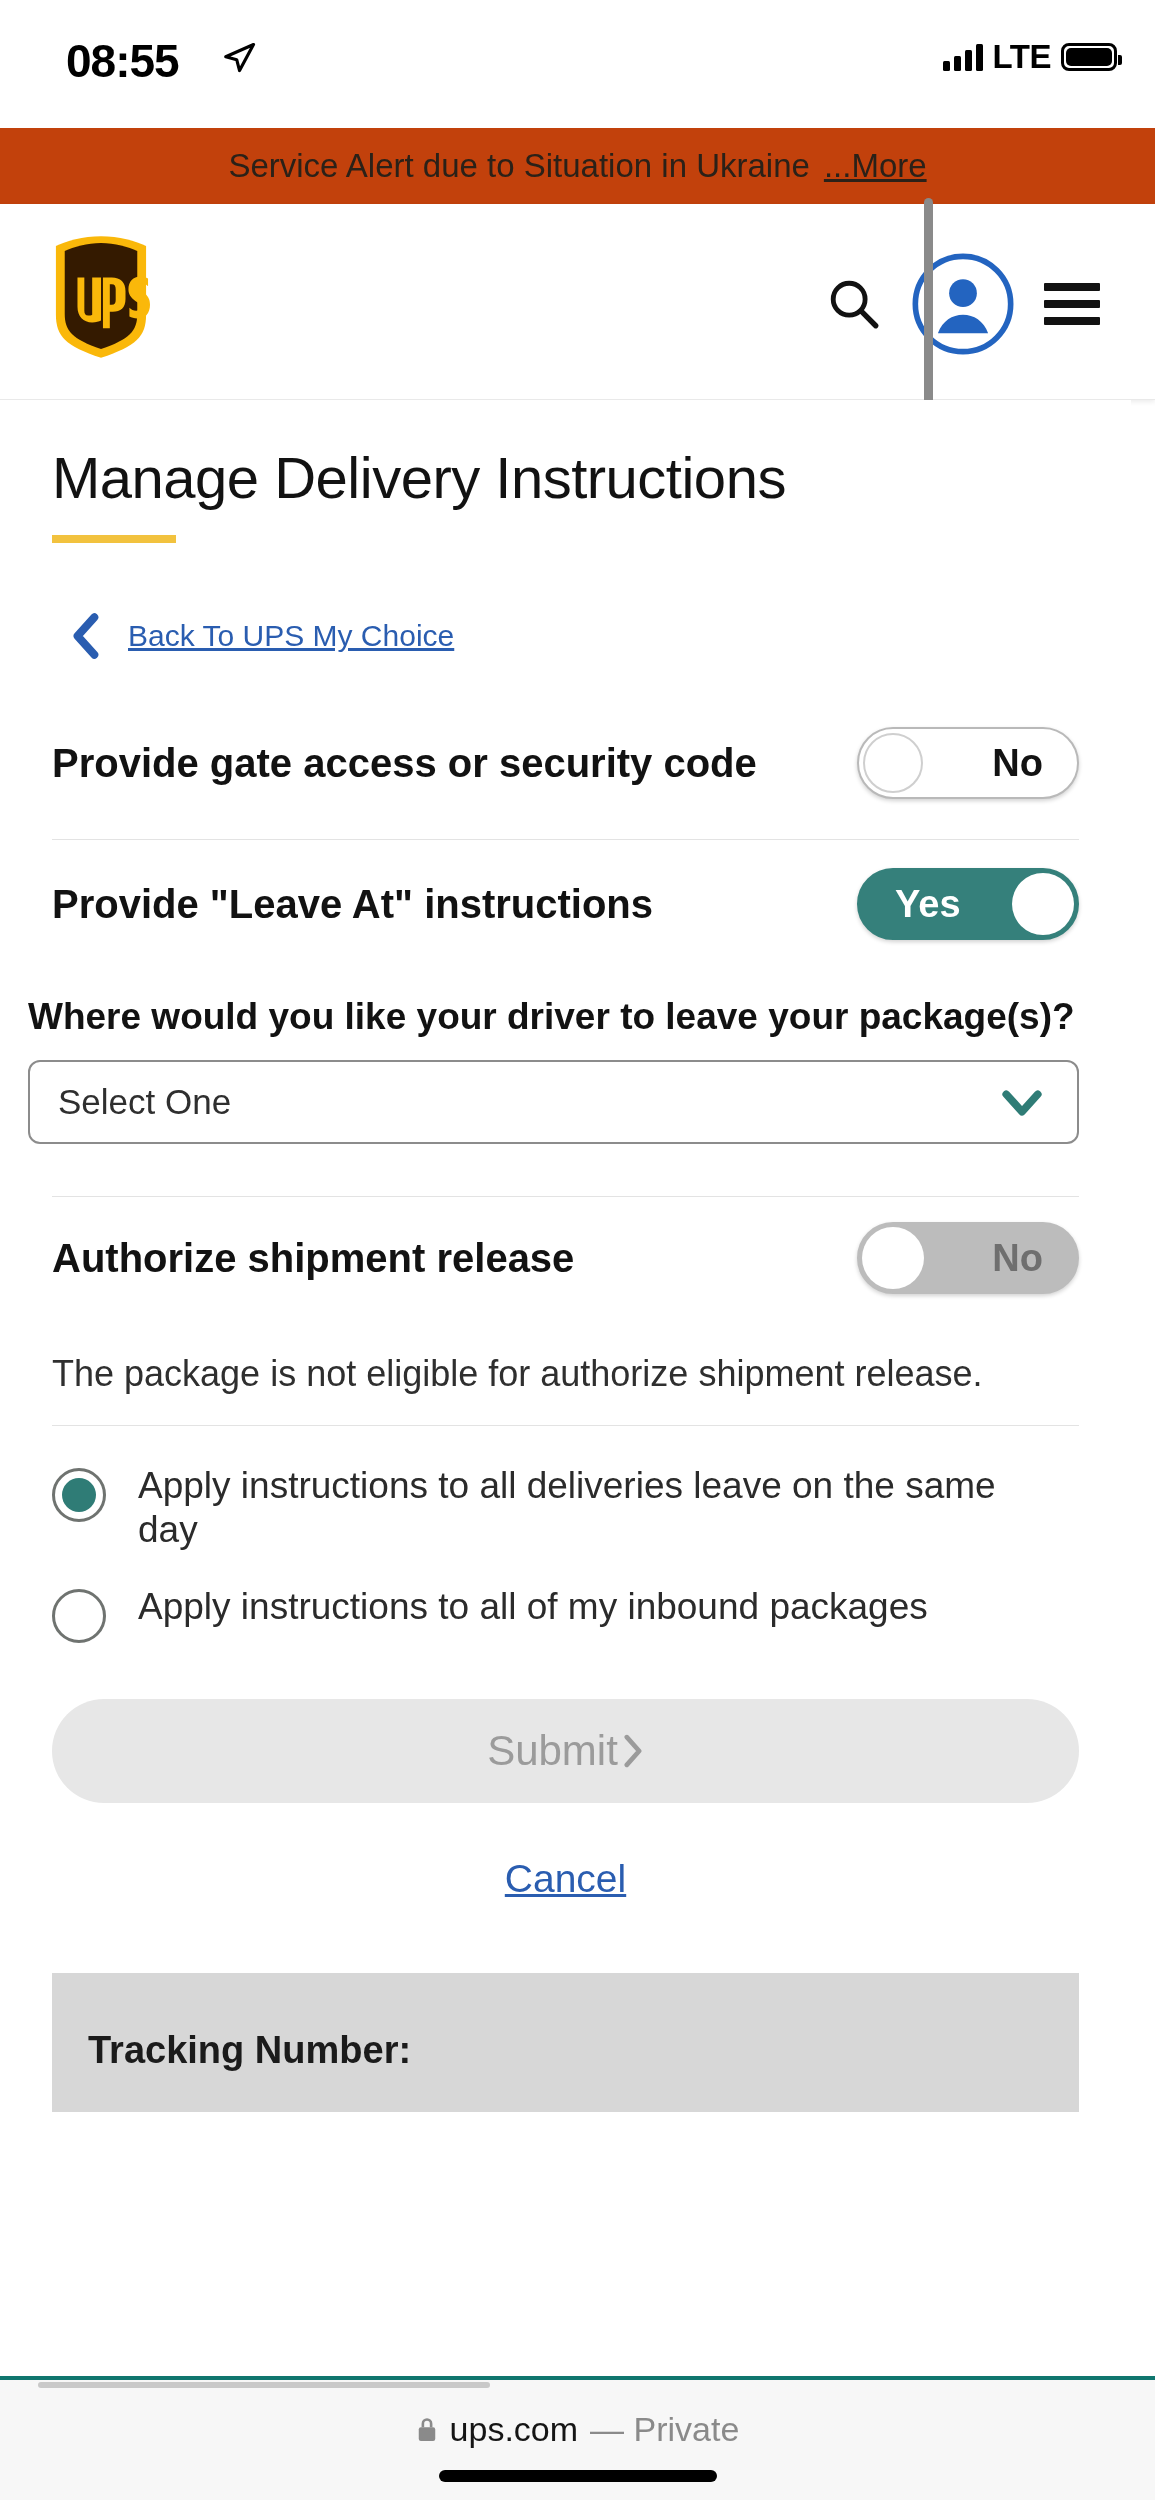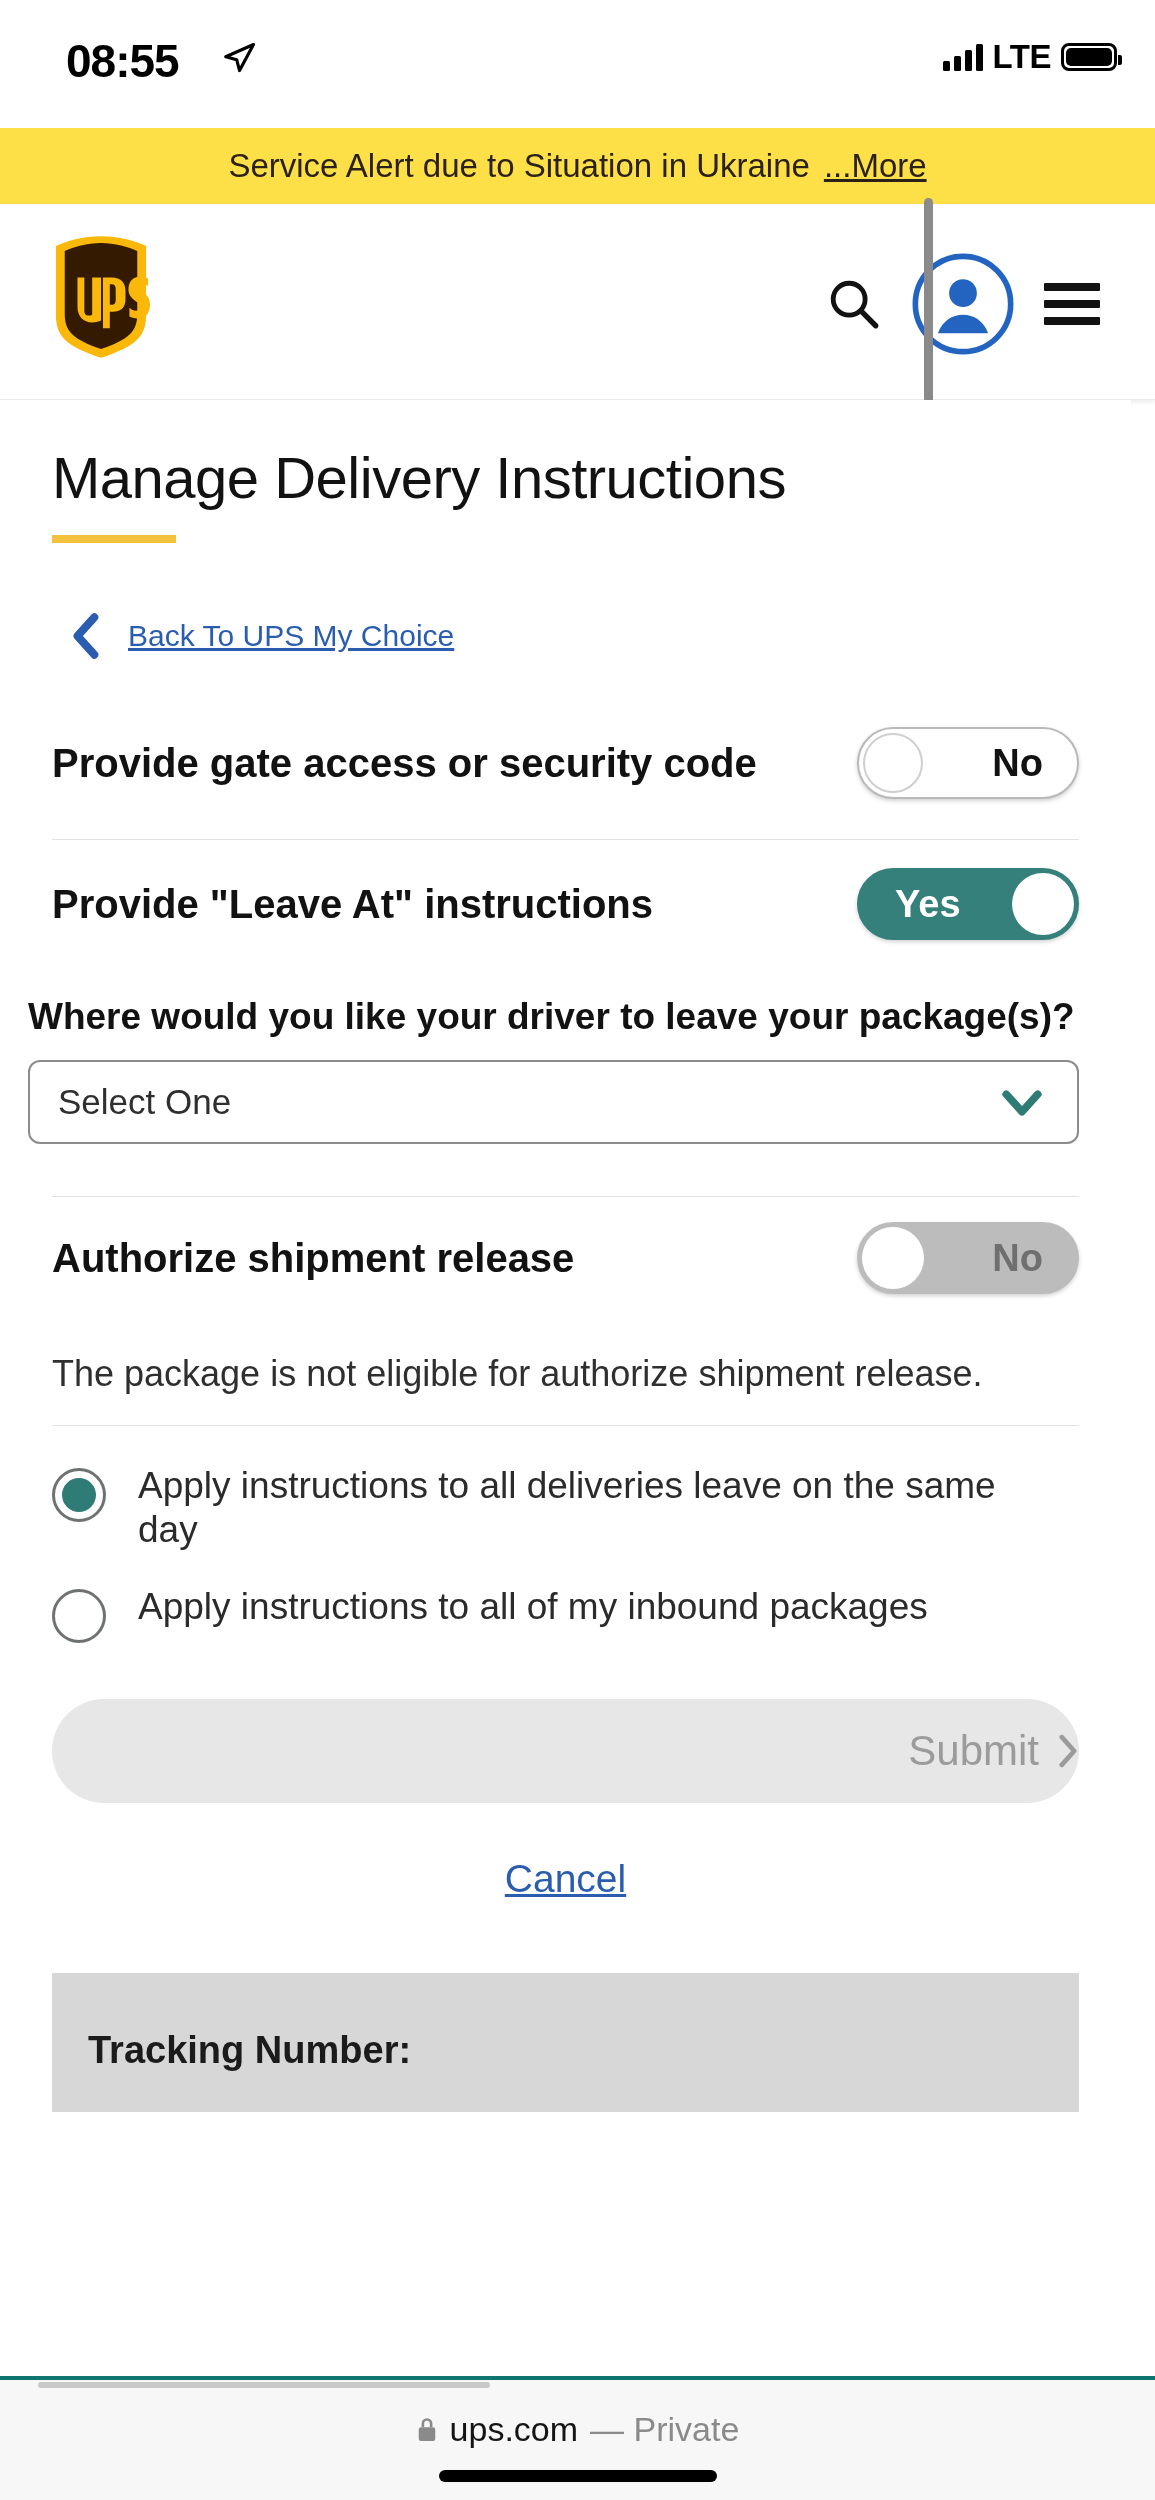--- a/index.html
+++ b/index.html
@@ -44,21 +44,21 @@
     width:4px; height:10px; background:#000; border-radius:0 2px 2px 0;
   }
   .battery span {
     position:absolute; left:2px; top:2px; bottom:2px; width:46px;
     background:#000; border-radius:5px;
   }
 
   
   .alert-bar {
     position:absolute; top:128px; left:0; width:1155px; height:76px;
-    background:#fde047;
+    background:#c2410c;
     display:flex; align-items:center; justify-content:center;
   }
   .alert-text {
     font-size:33px; color:#2b2118; white-space:nowrap;
   }
   .alert-more {
     font-size:33px; color:#2b2118; text-decoration:underline;
     margin-left:14px; white-space:nowrap; cursor:pointer;
   }
 
@@ -189,21 +189,21 @@
     background:#2F7C76;
   }
   .radio-label {
     font-size:37px; color:#2b2b2b; line-height:1.18; max-width:880px;
   }
 
   
   .submit-btn {
     margin:56px 52px 0 52px; height:104px; border-radius:56px;
     background:#e7e7e7; border:none;
-    display:flex; align-items:center; justify-content:flex-end; gap:18px;
+    display:flex; align-items:center; justify-content:center; gap:4px;
     cursor:default;
   }
   .submit-label { font-size:42px; color:#9b9b9b; }
   .submit-chev { width:22px; height:34px; }
 
   .cancel-row { margin-top:54px; display:flex; justify-content:center; }
   .cancel-link {
     font-size:39px; color:#2A5DB0; text-decoration:underline; cursor:pointer;
   }
 

